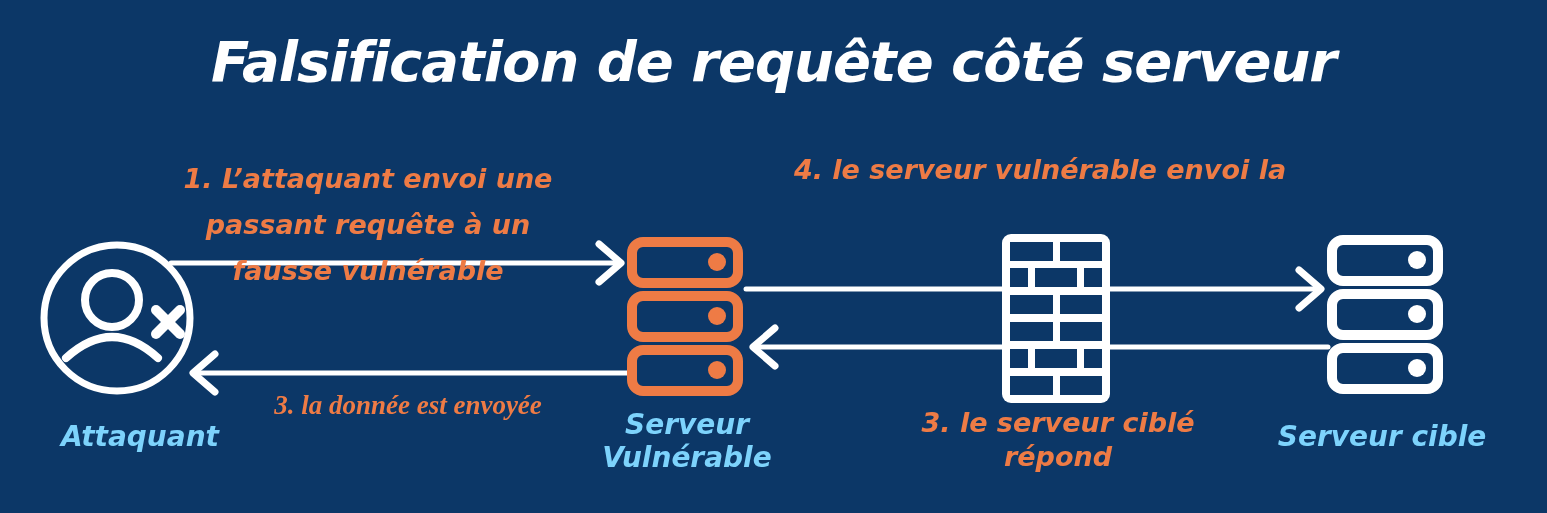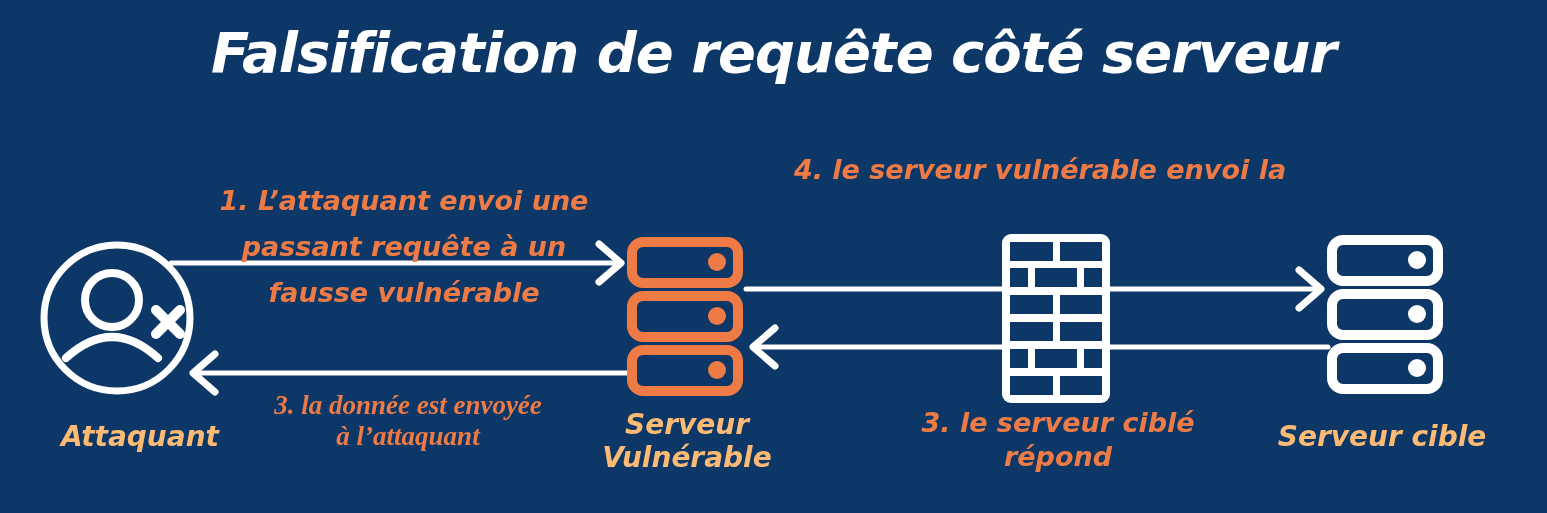--- a/index.html
+++ b/index.html
@@ -4,27 +4,27 @@
 <style>
   html,body{margin:0;padding:0;}
   body{
     width:1547px;height:513px;overflow:hidden;
     background:#0c3767;
     font-family:"DejaVu Sans", sans-serif;
   }
   .stage{position:relative;width:1547px;height:513px;background:#0c3767;}
   .hand{font-family:"DejaVu Sans", sans-serif;font-weight:bold;font-style:italic;}
   .title{
-    position:absolute;left:0;right:0;top:20px;
+    position:absolute;left:0;right:0;top:29px;
     text-align:center;color:#ffffff;font-size:56px;letter-spacing:-1px;
     white-space:nowrap;
   }
   .note{position:absolute;color:#ee7b45;font-size:27px;text-align:center;}
   .note div{white-space:nowrap;}
-  .nodelabel{position:absolute;color:#fdba74;font-size:28px;text-align:center;}
+  .nodelabel{position:absolute;color:#7dd3fc;font-size:28px;text-align:center;}
   .nodelabel div{white-space:nowrap;}
   .abs{position:absolute;}
   svg{display:block;}
 </style>
 </head>
 <body>
 
 <div class="stage">
 
   <div class="title hand">Falsification de requête côté serveur</div>
@@ -118,33 +118,32 @@
 
   <div class="nodelabel hand" style="left:1262px;top:420px;width:240px;">
     <div>Serveur cible</div>
   </div>
 
   <div class="nodelabel hand" style="left:577px;top:408px;width:220px;line-height:33px;">
     <div>Serveur</div>
     <div>Vulnérable</div>
   </div>
 
-  <div class="note hand" style="left:183px;top:178px;width:370px;line-height:46px;margin-left:36px;">
+  <div class="note hand" style="left:183px;top:156px;width:370px;line-height:46px;">
     <div>1. L’attaquant envoi une</div>
     <div>passant requête à un</div>
     <div>fausse vulnérable</div>
   </div>
 
   <div class="note hand" style="left:790px;top:152px;width:500px;line-height:36px;">
     <div>4. le serveur vulnérable envoi la</div>
   </div>
 
   <div class="note hand" style="left:208px;top:390px;width:400px;line-height:31px;font-family:Liberation Serif, serif;">
     <div>3. la donnée est envoyée</div>
-    <div>à l’attaquant</div>
   </div>
 
   <div class="note hand" style="left:858px;top:406px;width:400px;line-height:34px;text-align:center;">
     <div>3. le serveur ciblé</div>
     <div>répond</div>
   </div>
 
 </div>
 
 </body></html>

